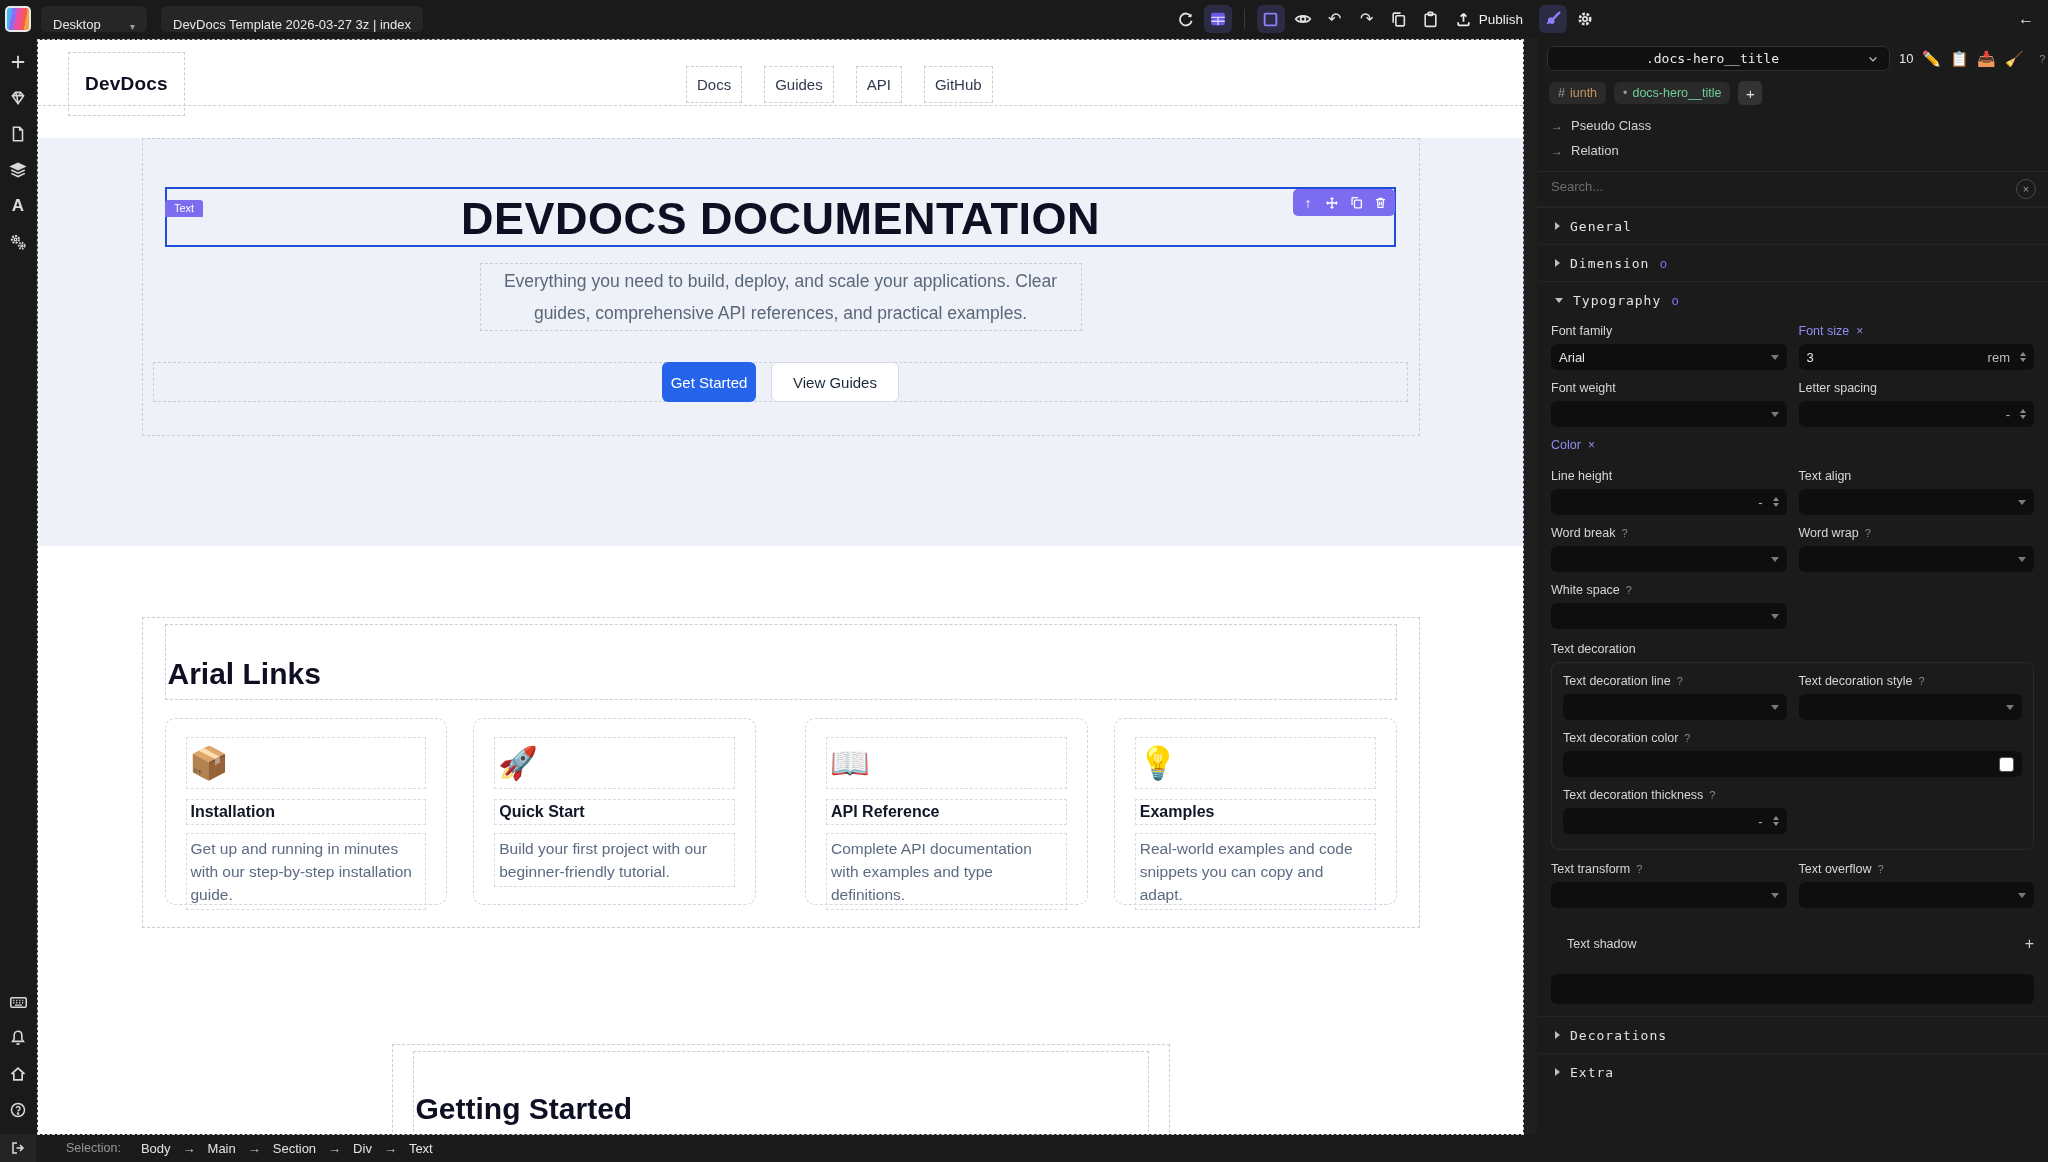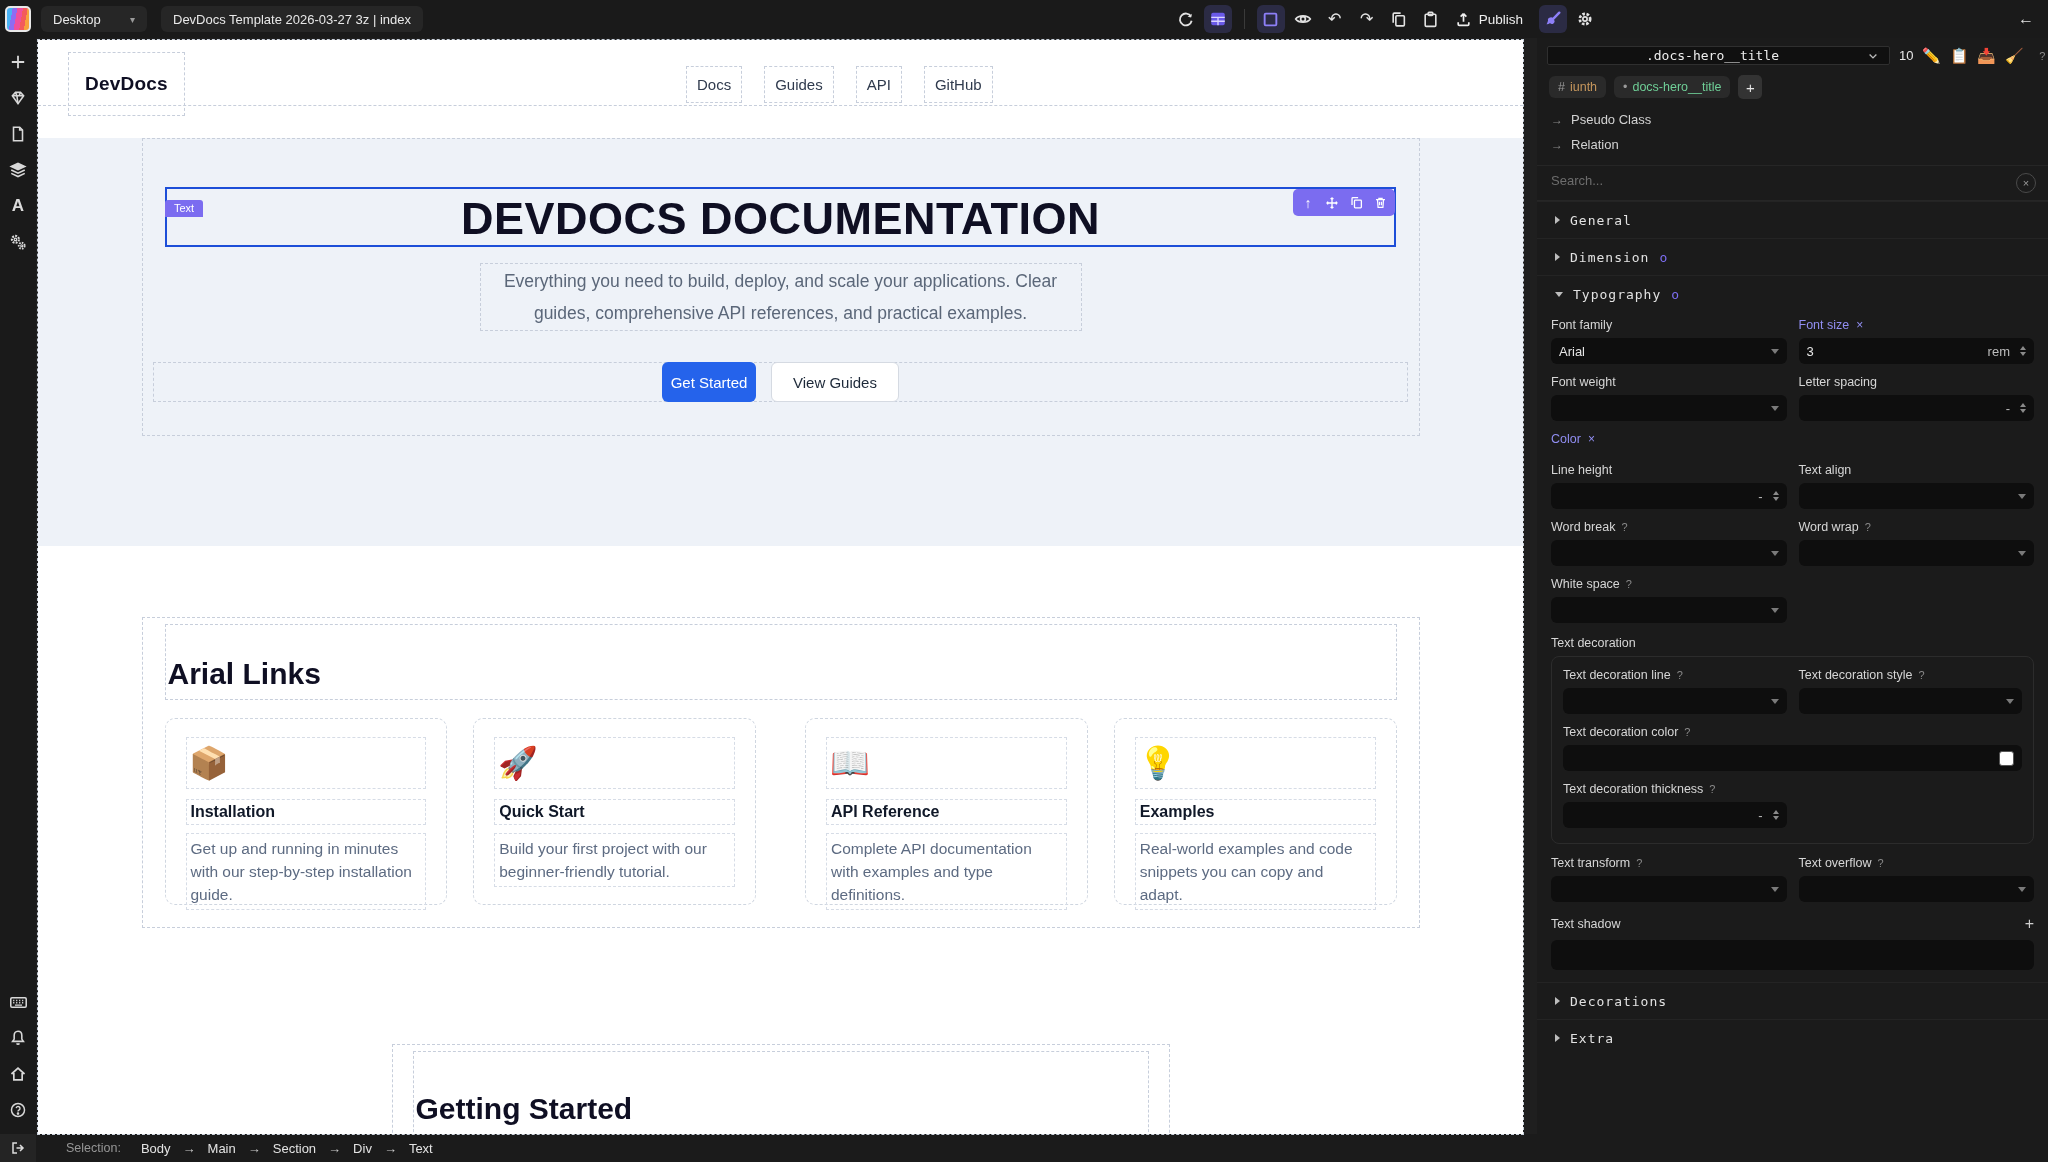--- a/index.html
+++ b/index.html
@@ -9,21 +9,21 @@
     grid-template-columns:36px 1fr 511px; grid-template-rows:38px 1096px 28px;
     background:#1a1a1a; }
 
   
   .topbar { grid-column:1 / 4; grid-row:1; display:flex; align-items:center;
     background:#1a1a1a; color:#e6e6e6; }
   .logo { width:26px; height:26px; margin:0 10px 0 5px; border-radius:5px;
     background:linear-gradient(100deg,#49b2f5 0 22%,#8f6bf2 22% 40%,#ef4f9e 40% 62%,#f35b5b 62% 80%,#f7a23b 80%);
     border:2px solid #e9e9e9; }
   .chip { background:#262626; border-radius:6px; height:26px; display:flex;
-    align-items:center; padding:0 12px; font-size:13px; color:#e8e8e8; }
+    align-items:flex-end; padding:0 12px; font-size:13px; color:#e8e8e8; }
   .device { width:106px; justify-content:space-between; margin-right:14px; }
   .device .cdn { color:#9a9a9a; font-size:10px; }
   .doc-title { max-width:330px; white-space:nowrap; }
   .tb-spacer { flex:1; }
   .tbtn { width:28px; height:28px; margin:0 2px; border-radius:6px; display:flex;
     align-items:center; justify-content:center; color:#e2e2e2; cursor:pointer; }
   .tbtn svg { display:block; }
   .tbtn.active { background:#2b2b44; }
   .tb-sep { width:1px; height:20px; background:#3a3a3a; margin:0 10px; }
   .publish { display:flex; align-items:center; gap:7px; color:#efefef;
@@ -106,22 +106,22 @@
   .exit-box { width:36px; height:28px; background:#242424; display:flex;
     align-items:center; justify-content:center; color:#dcdcdc; cursor:pointer; }
   .sel-prefix { color:#969696; font-size:12.5px; margin:0 14px 0 30px; }
   .crumb { padding:2px 6px; cursor:pointer; }
   .crumb-arrow { color:#c9c9c9; margin:0 6px; font-weight:bold; }
 
   
   .panel { grid-column:3; grid-row:2 / 4; background:#1b1b1b; color:#d9d9d9;
     font-size:13px; overflow:hidden; }
   .sel-row { display:flex; align-items:center; gap:9px; padding:8px 12px 8px 10px; }
-  .sel-select { flex:0 0 343px; height:19px; background:#101010;
-    border:1px solid #2f2f2f; border-radius:2px; display:flex; align-items:center;
+  .sel-select { flex:0 0 343px; height:25px; background:#101010;
+    border:1px solid #2f2f2f; border-radius:7px; display:flex; align-items:center;
     padding:0 10px; cursor:pointer; }
   .sel-name { flex:1; text-align:center; font-family:"DejaVu Sans Mono", monospace;
     font-size:13px; color:#ededed; }
   .count { color:#e8e8e8; font-size:13px; }
   .emoji-btn { font-size:15px; cursor:pointer; }
   .hint { color:#8a8a8a; font-size:11px; margin-left:6px; }
   .tokens { display:flex; align-items:center; gap:8px; padding:2px 12px 8px; }
   .token { background:#2a2a2a; border-radius:6px; padding:4px 9px; font-size:12.5px;
     display:flex; gap:5px; align-items:center; cursor:pointer; }
   .tok-hash { color:#9a9a9a; }
@@ -637,21 +637,21 @@
             <span class="hint">?</span>
           </div>
           <div class="control">
             <span class="val"></span>
               <i class="ddn"></i>
           </div>
         </div>
       </div>
 
       <div class="shadow-head">
-        <span class="flabel" style="margin:0">Text shadow</span>
+        <span class="flabel" style="margin:16px">Text shadow</span>
         <span class="shadow-add">+</span>
       </div>
       <div class="shadow-box"></div>
     </div>
 
     <div class="section">
       <i class="tri tri-r"></i>
       <span>Decorations</span>
     </div>
     <div class="section">

